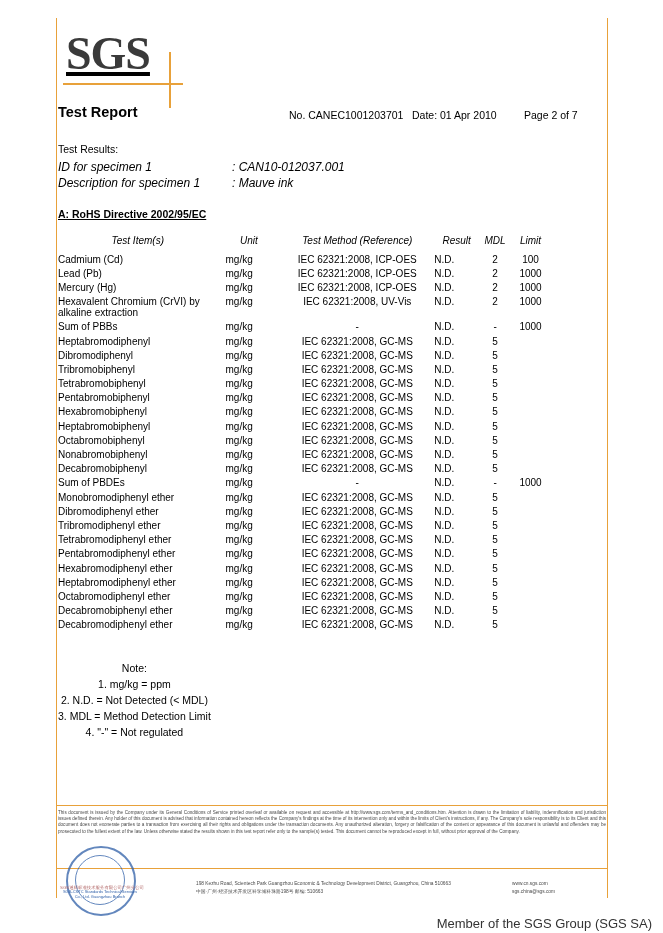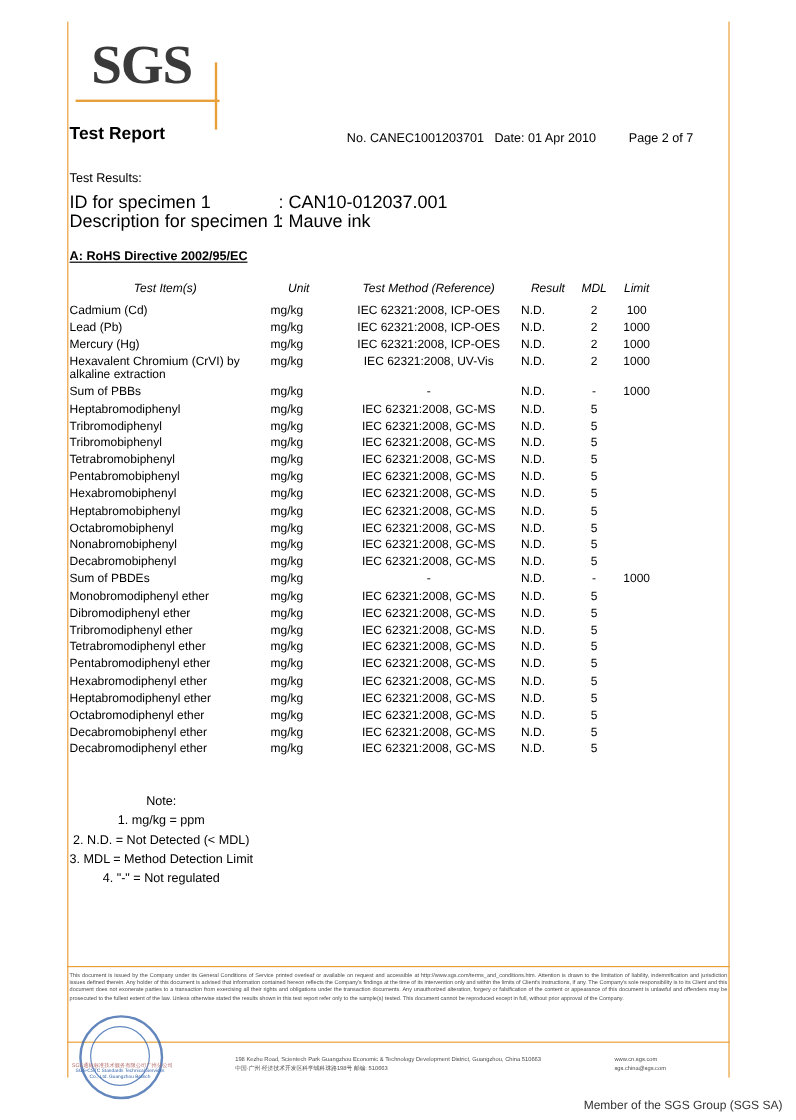--- a/index.html
+++ b/index.html
@@ -8,36 +8,36 @@
     font-family:"Liberation Sans", sans-serif;
     color:#000;position:relative;overflow:hidden;
   }
   .page{position:absolute;left:0;top:0;width:663px;height:933px;}
 
   
   .rule-left{position:absolute;left:56px;top:18px;width:1px;height:880px;background:#e8a13a;}
   .rule-right{position:absolute;left:607px;top:18px;width:1px;height:880px;background:#e8a13a;}
 
   
-  .logo{position:absolute;left:76px;top:28px;width:125px;height:52px;}
+  .logo{position:absolute;left:66px;top:28px;width:125px;height:52px;text-decoration:underline;}
   .logo .txt{
     font-family:"Liberation Serif", serif;
     font-weight:bold;font-size:46px;letter-spacing:-1px;
     color:#3a3a3a;line-height:52px;
   }
   .logo .slash{position:absolute;left:103px;top:24px;width:2px;height:56px;background:#e8a13a;transform:rotate(0deg);}
   .logo-underline{position:absolute;left:63px;top:83px;width:120px;height:2px;background:#e8a13a;}
 
   .title{position:absolute;left:58px;top:104px;font-size:14.5px;font-weight:bold;}
   .hdr-no{position:absolute;left:248px;top:109px;font-size:10.5px;padding-left:41px;}
   .hdr-date{position:absolute;left:412px;top:109px;font-size:10.5px;}
   .hdr-page{position:absolute;left:524px;top:109px;font-size:10.5px;}
 
   .results-label{position:absolute;left:58px;top:143px;font-size:10.5px;}
-  .idrow{position:absolute;font-size:15px;}
+  .idrow{position:absolute;font-size:12px;font-style:italic;}
   .id1{left:58px;top:160px;}
   .id1v{left:232px;top:160px;}
   .id2{left:58px;top:176px;}
   .id2v{left:232px;top:176px;}
 
   .section{position:absolute;left:58px;top:208px;font-size:10.5px;font-weight:bold;text-decoration:underline;}
 
   table.rohs{position:absolute;left:58px;top:235px;width:492px;border-collapse:collapse;font-size:10px;}
   table.rohs th{font-weight:normal;padding:0 0 6px 0;text-align:center;font-style:italic;}
   table.rohs td{padding:1.6px 0;vertical-align:top;}
@@ -56,21 +56,21 @@
   .footer-rule2{position:absolute;left:56px;top:868px;width:552px;height:1px;background:#e8a13a;}
 
   .stamp{position:absolute;left:66px;top:846px;width:66px;height:66px;border:2px solid #2f5fa8;border-radius:50%;opacity:.75;}
   .stamp:after{content:"";position:absolute;left:7px;top:7px;width:48px;height:48px;border:1px solid #2f5fa8;border-radius:50%;}
   .stamp-txt{position:absolute;left:60px;top:889px;width:80px;text-align:center;font-size:4px;color:#2f5fa8;}
 
   .faint-cn{position:absolute;left:60px;top:885px;width:95px;font-size:4.4px;color:#b36a6a;line-height:6px;}
   .addr{position:absolute;left:196px;top:880px;font-size:4.8px;color:#4a4a4a;line-height:8px;}
   .addr .line2{color:#4a4a4a;}
   .addr-right{position:absolute;left:512px;top:880px;font-size:4.8px;color:#4a4a4a;line-height:8px;text-align:left;}
-  .member{position:absolute;left:0;top:916px;width:652px;text-align:right;font-size:10px;color:#333;}
+  .member{position:absolute;left:0;top:916px;width:652px;text-align:right;font-size:13px;color:#333;}
 </style>
 </head>
 <body>
 
 <div class="page">
 
   <div class="rule-left"></div>
   <div class="rule-right"></div>
 
   <div class="logo">
@@ -146,21 +146,21 @@
         </tr>
         <tr>
           <td class="c-item">Heptabromodiphenyl</td>
           <td class="c-unit">mg/kg</td>
           <td class="c-method">IEC 62321:2008, GC-MS</td>
           <td class="c-result">N.D.</td>
           <td class="c-mdl">5</td>
           <td class="c-limit"></td>
         </tr>
         <tr>
-          <td class="c-item">Tribromodiphenyl</td>
+          <td class="c-item">Dibromodiphenyl</td>
           <td class="c-unit">mg/kg</td>
           <td class="c-method">IEC 62321:2008, GC-MS</td>
           <td class="c-result">N.D.</td>
           <td class="c-mdl">5</td>
           <td class="c-limit"></td>
         </tr>
         <tr>
           <td class="c-item">Tribromobiphenyl</td>
           <td class="c-unit">mg/kg</td>
           <td class="c-method">IEC 62321:2008, GC-MS</td>

